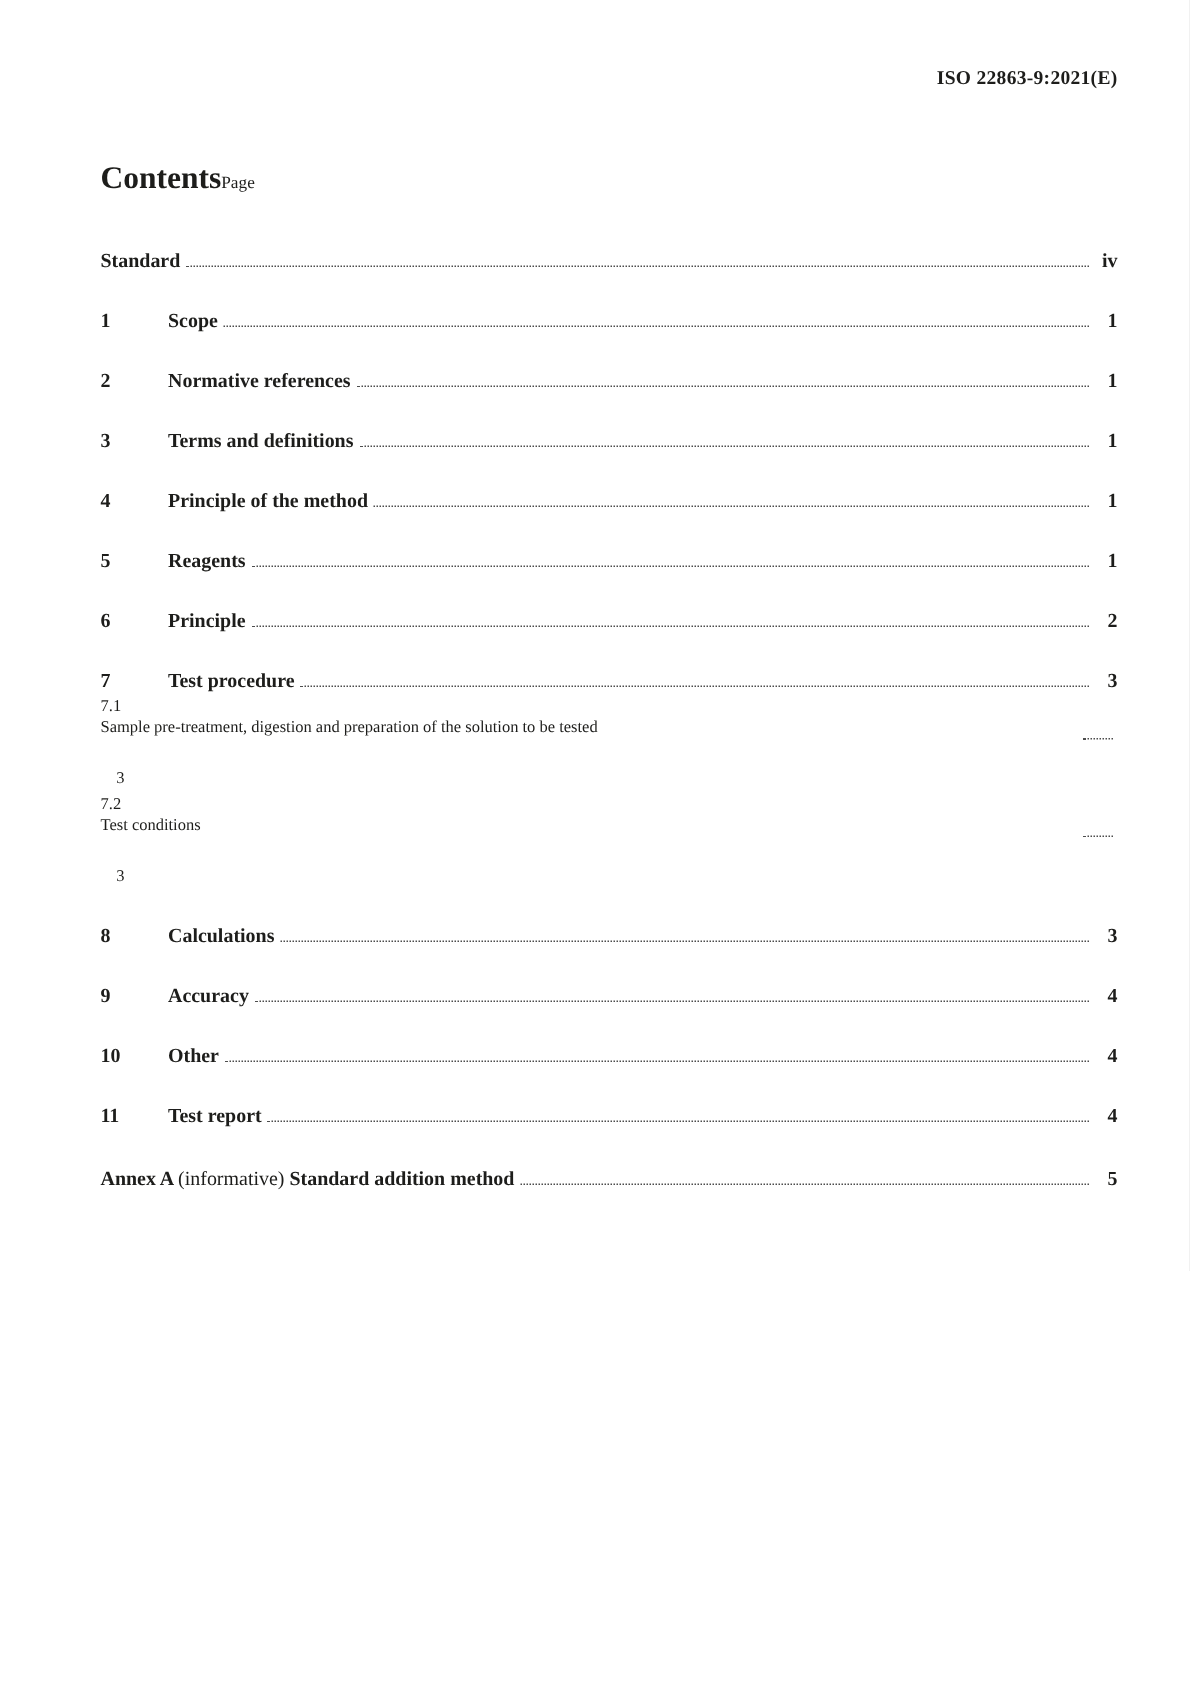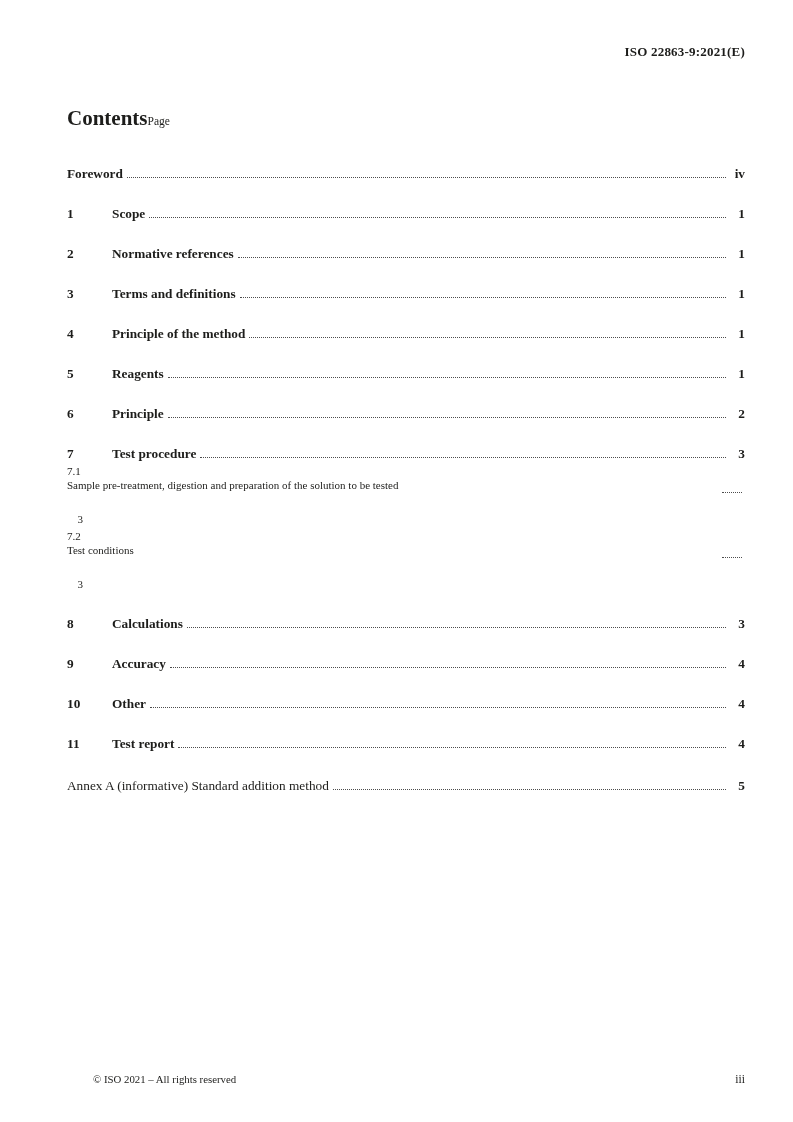--- a/index.html
+++ b/index.html
@@ -46,21 +46,21 @@
     font-weight:normal;
     font-size:11px;
     margin-top:3px;
     flex-direction:column;
   }
   .toc-row.annex{margin-top:12px;font-weight:normal;}
   .toc-row .num{flex:none;width:45px;}
   .toc-row.sub .indent{flex:none;width:45px;}
   .toc-row.sub .num{flex:none;width:47px;}
   .toc-row .title{flex:none;padding-right:1px;}
-  .toc-row .b{font-weight:normal;}
+  .toc-row .b{font-weight:bold;}
   .leader{
     flex:1;
     border-bottom:1.4px dotted #4d4d4d;
     margin:0 3px 3px 3px;
     align-self:flex-end;
     min-width:20px;
   }
   .pg{
     flex:none;
     min-width:16px;
@@ -86,21 +86,21 @@
 
   <div class="doc-ref">ISO 22863-9:2021(E)</div>
 
   <div class="contents-head">
     <span class="contents-title">Contents</span>
     <span class="page-label">Page</span>
   </div>
 
   <div class="toc" id="toc-list">
       <div class="toc-row front">
-        <span class="title">Foreword</span>
+        <span class="title">Standard</span>
         <span class="leader"></span>
         <span class="pg">iv</span>
       </div>
       <div class="toc-row main">
         <span class="num">1</span>
         <span class="title">Scope</span>
         <span class="leader"></span>
         <span class="pg">1</span>
       </div>
       <div class="toc-row main">
@@ -177,18 +177,14 @@
         <span class="leader"></span>
         <span class="pg">4</span>
       </div>
       <div class="toc-row annex">
         <span class="title"><span class="b">Annex A </span><span>(informative) </span><span class="b">Standard addition method</span></span>
         <span class="leader"></span>
         <span class="pg">5</span>
       </div>
     </div>
 
-  <div class="footer">
-    <span>© ISO 2021 – All rights reserved</span>
-    <span class="folio">iii</span>
-  </div>
 
 </div>
 
 </body></html>

